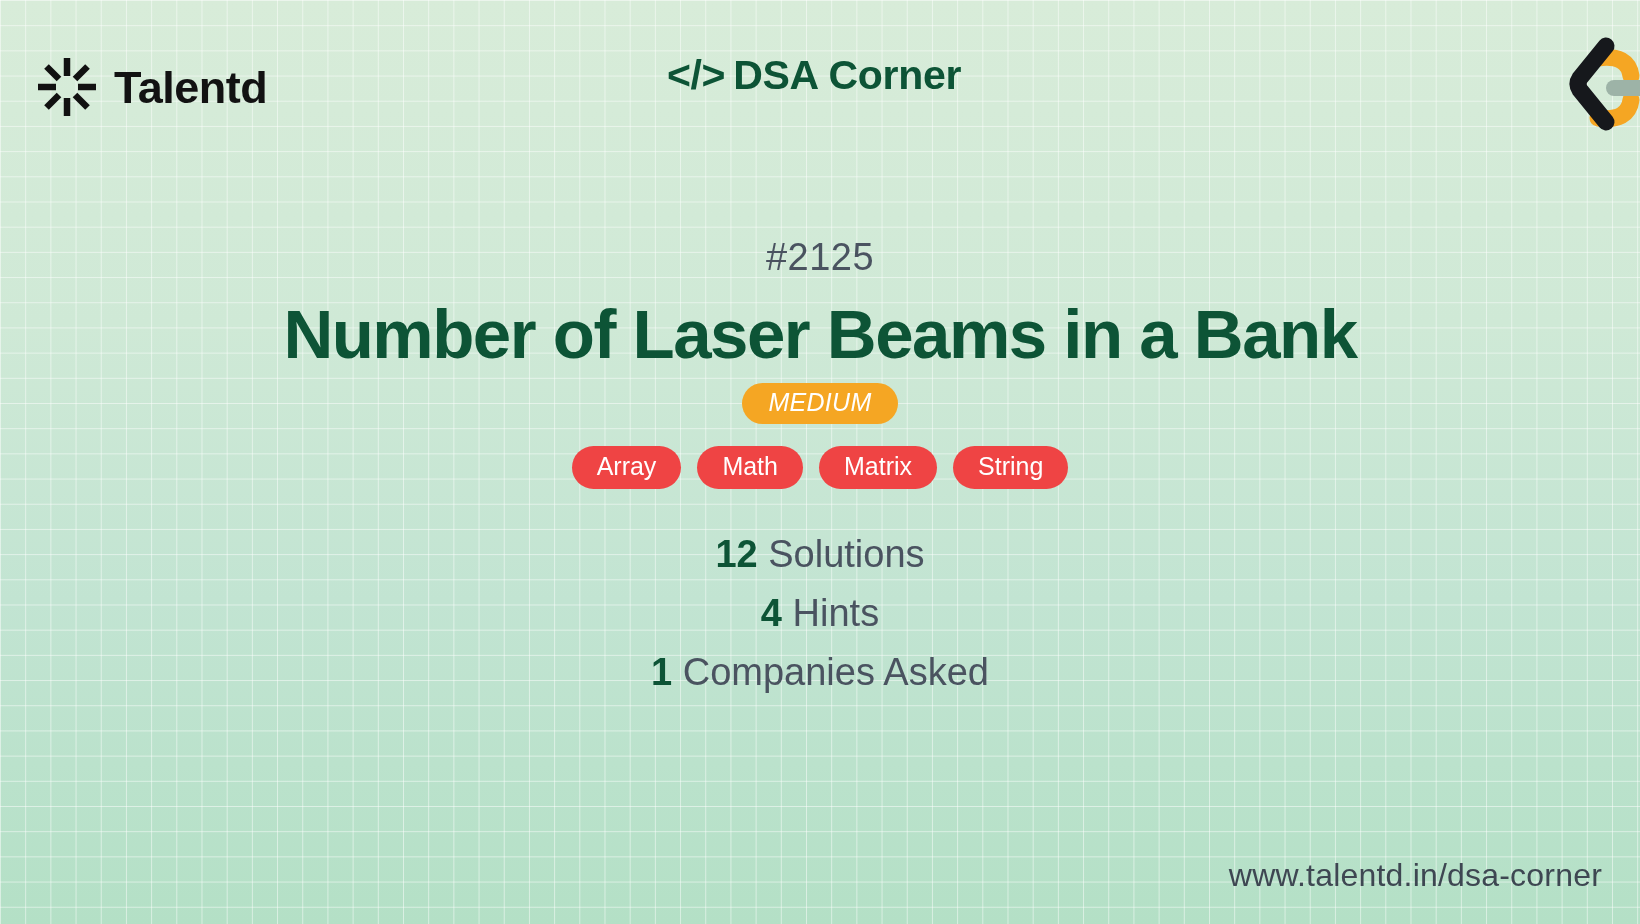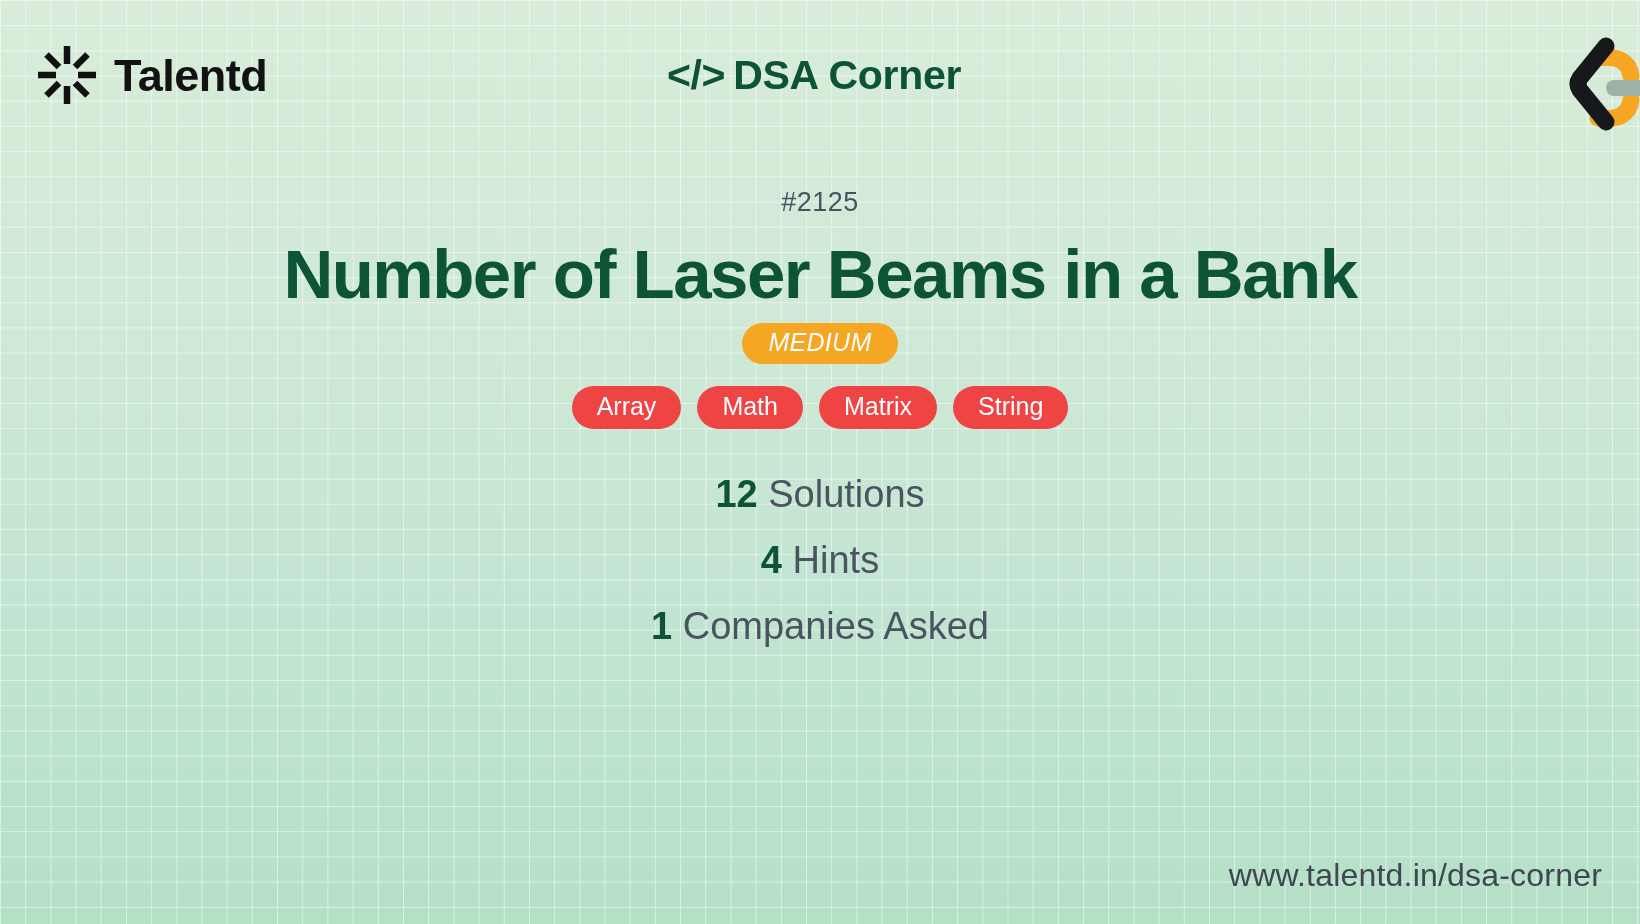--- a/index.html
+++ b/index.html
@@ -38,21 +38,21 @@
   
   .header {
     position: absolute;
     top: 0; left: 0; right: 0;
     height: 150px;
   }
 
   .brand {
     position: absolute;
     left: 38px;
-    top: 46px;
+    top: 58px;
     display: flex;
     align-items: center;
     gap: 18px;
   }
   .brand-mark { width: 58px; height: 58px; display: block; }
   .brand-name {
     font-size: 45px;
     font-weight: bold;
     color: #121212;
     letter-spacing: -0.5px;
@@ -82,22 +82,22 @@
   
   .main {
     position: absolute;
     top: 150px; left: 0; right: 0; bottom: 100px;
     display: flex;
     flex-direction: column;
     align-items: center;
   }
 
   .problem-number {
-    margin-top: 39px;
-    font-size: 27px;
+    margin-top: 88px;
+    font-size: 38px;
     color: #4a5360;
     line-height: 1;
     letter-spacing: 0.5px;
   }
 
   .problem-title {
     margin-top: 24px;
     font-size: 69px;
     font-weight: bold;
     color: #0d5436;
@@ -133,21 +133,21 @@
     padding: 8px 25px 10px;
     border-radius: 24px;
     line-height: 1;
   }
 
   .stats {
     margin-top: 46px;
     display: flex;
     flex-direction: column;
     align-items: center;
-    gap: 26px;
+    gap: 19px;
   }
   .stat-row {
     font-size: 38px;
     color: #4a5360;
     line-height: 1.05;
     white-space: nowrap;
   }
   .stat-value {
     font-weight: bold;
     color: #0d5436;

